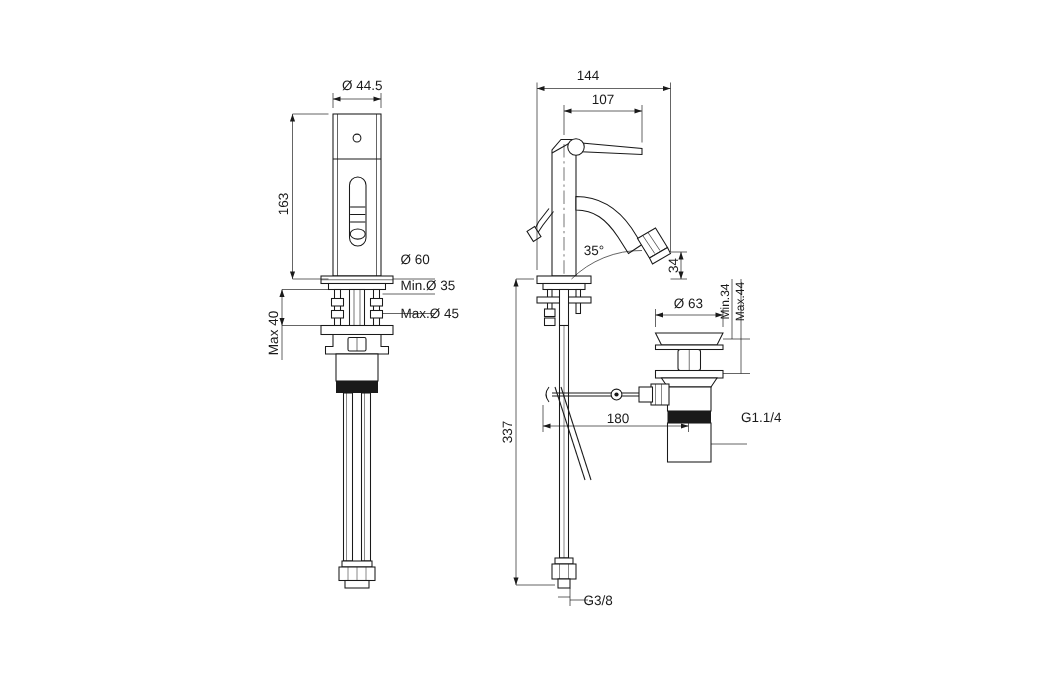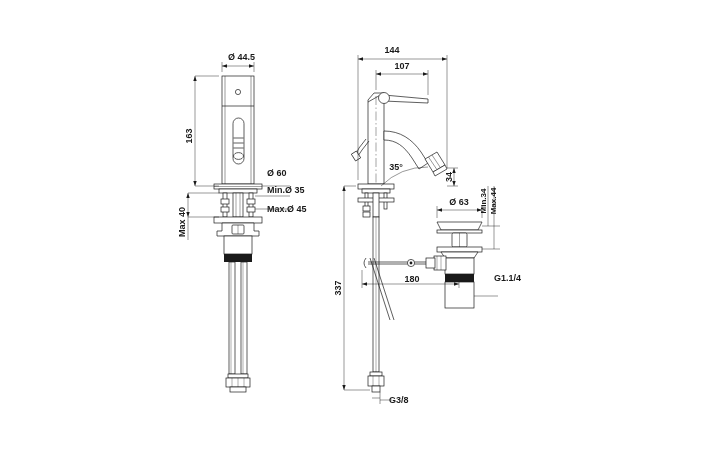--- a/index.html
+++ b/index.html
@@ -1,18 +1,18 @@
 <!DOCTYPE html>
 <html><head>
 <meta charset="utf-8">
 <style>
   html,body{margin:0;padding:0;background:#ffffff;}
   body{width:705px;height:450px;position:relative;overflow:hidden;
        font-family:"Liberation Sans", sans-serif;color:#1a1a1a;}
-  #sheet{position:absolute;inset:0;font-weight:bold;}
+  #sheet{position:absolute;inset:0;}
   svg{display:block;}
   .dimtxt{font-family:"Liberation Sans", sans-serif;font-size:9px;fill:#1a1a1a;}
   .dimtxt-sm{font-family:"Liberation Sans", sans-serif;font-size:8px;fill:#1a1a1a;}
 </style>
 </head>
 <body>
 
 <div id="sheet">
 <svg width="705" height="450" viewBox="0 0 705 450">
   <rect x="0" y="0" width="705" height="450" fill="#ffffff"></rect>

